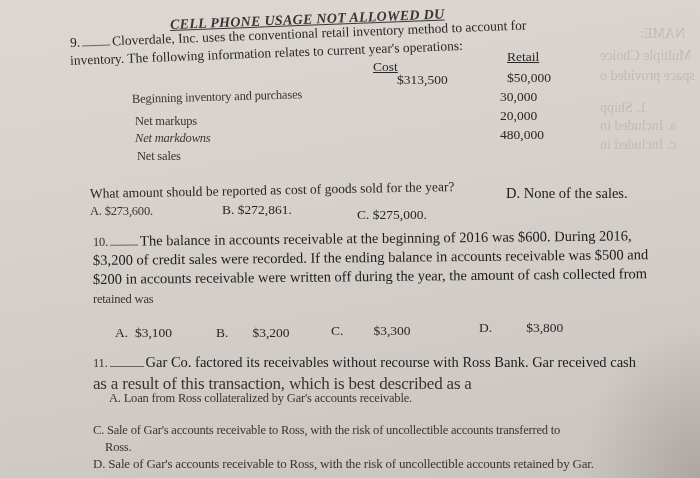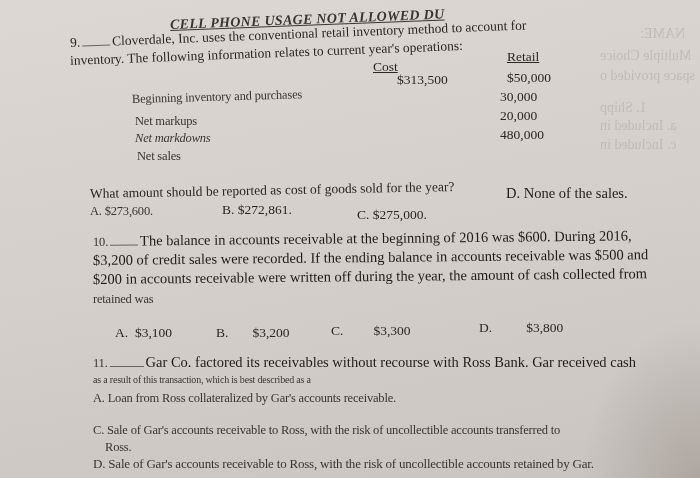--- a/index.html
+++ b/index.html
@@ -88,20 +88,20 @@
   <div class="t md" style="left:331px;top:324px;text-align:center;">
     <span>C.</span><span style="display:inline-block;width:30px;"></span><span>$3,300</span>
   </div>
   <div class="t md" style="left:455px;top:321px;margin-left:24px;">
     <span>D.</span><span style="display:inline-block;width:34px;"></span><span>$3,800</span>
   </div>
 
   <div class="t lg" style="left:93px;top:355px;">
     <span class="sm">11.</span><span class="blank" style="width:34px;"></span><span>Gar Co. factored its receivables without recourse with Ross Bank. Gar received cash</span>
   </div>
-  <div class="t sm" style="left:93px;top:375px;font-size:10px;">as a result of this transaction, which is best described as a</div>
-  <div class="t sm" style="left:93px;top:392px;text-align:right;">A. Loan from Ross collateralized by Gar's accounts receivable.</div>
+  <div class="t sm" style="left:93px;top:375px;font-size:17px;">as a result of this transaction, which is best described as a</div>
+  <div class="t sm" style="left:109px;top:392px;text-align:right;">A. Loan from Ross collateralized by Gar's accounts receivable.</div>
   <div class="t sm" style="left:93px;top:424px;">C. Sale of Gar's accounts receivable to Ross, with the risk of uncollectible accounts transferred to</div>
   <div class="t sm" style="left:105px;top:441px;">Ross.</div>
   <div class="t sm" style="left:93px;top:457px;font-size:13px;">D. Sale of Gar's accounts receivable to Ross, with the risk of uncollectible accounts retained by Gar.</div>
 
   <div class="shade"></div>
 </div>
 
 </body></html>

